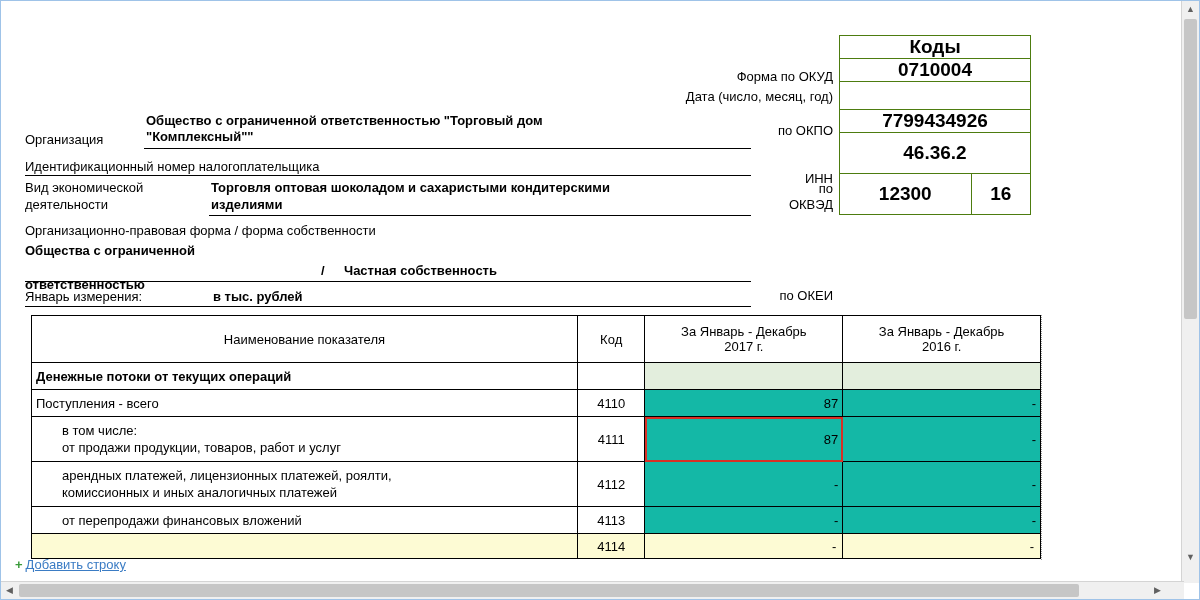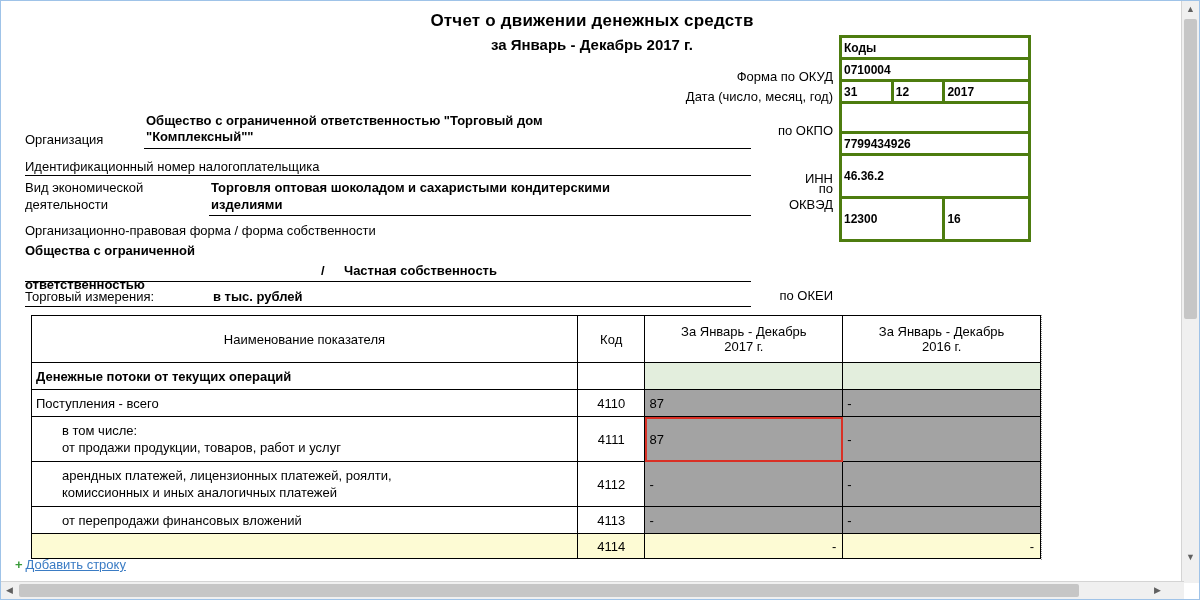--- a/index.html
+++ b/index.html
@@ -46,25 +46,25 @@
   }
   
   .codes {
     position: absolute;
     right: 152px;
     top: 34px;
     width: 192px;
     border-collapse: collapse;
   }
   .codes td {
-    border: 3px solid #4d7c0f;
-    text-align: left;
+    border: 1px solid #4d7c0f;
+    text-align: center;
     font-weight: bold;
     height: 19px;
-    font-size: 12px;
+    font-size: 19px;
     padding: 0 2px;
   }
   .codes td.empty {
     font-weight: normal;
   }
   .codes .tall {
     height: 40px;
   }
   .codes .short {
     height: 27px;
@@ -103,22 +103,22 @@
   }
   .main-table th {
     text-align: center;
     font-weight: normal;
     height: 44px;
   }
   .col-name { width: 556px; }
   .col-code { width: 60px; text-align: center; }
   .col-val  { width: 195px; text-align: right; }
   td.val {
-    background: #a3a3a3;
-    text-align: left;
+    background: #14b8a6;
+    text-align: right;
   }
   td.val-yellow {
     background: #fdfbd4;
     text-align: right;
     padding-right: 6px;
   }
   td.code {
     text-align: center;
   }
   td.code-yellow {
@@ -225,37 +225,28 @@
     height: 245px;
     border-left: 1px dotted #9a9a9a;
   }
 </style>
 </head>
 <body>
 
 <div id="page">
   <div class="doc">
 
-    <div class="title-wrap">
-      <div class="doc-title">Отчет о движении денежных средств</div>
-      <div class="doc-subtitle">за Январь - Декабрь 2017 г.</div>
-    </div>
 
     <table class="codes">
       <tbody>
           <tr>
         <td colspan="3">Коды</td>
       </tr>
       <tr>
         <td colspan="3">0710004</td>
-      </tr>
-      <tr>
-        <td>31</td>
-        <td>12</td>
-        <td>2017</td>
       </tr>
       <tr>
         <td colspan="3" class="empty short"></td>
       </tr>
       <tr>
         <td colspan="3">7799434926</td>
       </tr>
       <tr>
         <td colspan="3" class="tall">46.36.2</td>
       </tr>
@@ -288,21 +279,21 @@
     <div class="row-lbl bold" style="left:210px; top:196px;">изделиями</div>
     <div class="uline" style="left:208px; top:214px; width:542px;"></div>
 
     <div class="row-lbl" style="left:24px; top:222px;">Организационно-правовая форма / форма собственности</div>
     <div class="row-lbl bold" style="left:24px; top:242px;">Общества с ограниченной</div>
     <div class="row-lbl bold" style="left:24px; top:276px;">ответственностью</div>
     <div class="row-lbl bold" style="left:320px; top:262px;">/</div>
     <div class="row-lbl bold" style="left:343px; top:262px;">Частная собственность</div>
     <div class="uline" style="left:24px; top:280px; width:726px;"></div>
 
-    <div class="row-lbl" style="left:24px; top:288px;">Торговый измерения:</div>
+    <div class="row-lbl" style="left:24px; top:288px;">Январь измерения:</div>
     <div class="row-lbl bold" style="left:212px; top:288px;">в тыс. рублей</div>
     <div class="uline" style="left:24px; top:305px; width:726px;"></div>
 
     <table class="main-table">
       <thead>
         <tr>
           <th class="col-name">Наименование показателя</th>
           <th class="col-code">Код</th>
           <th class="col-val">
             <div>За Январь - Декабрь</div>

